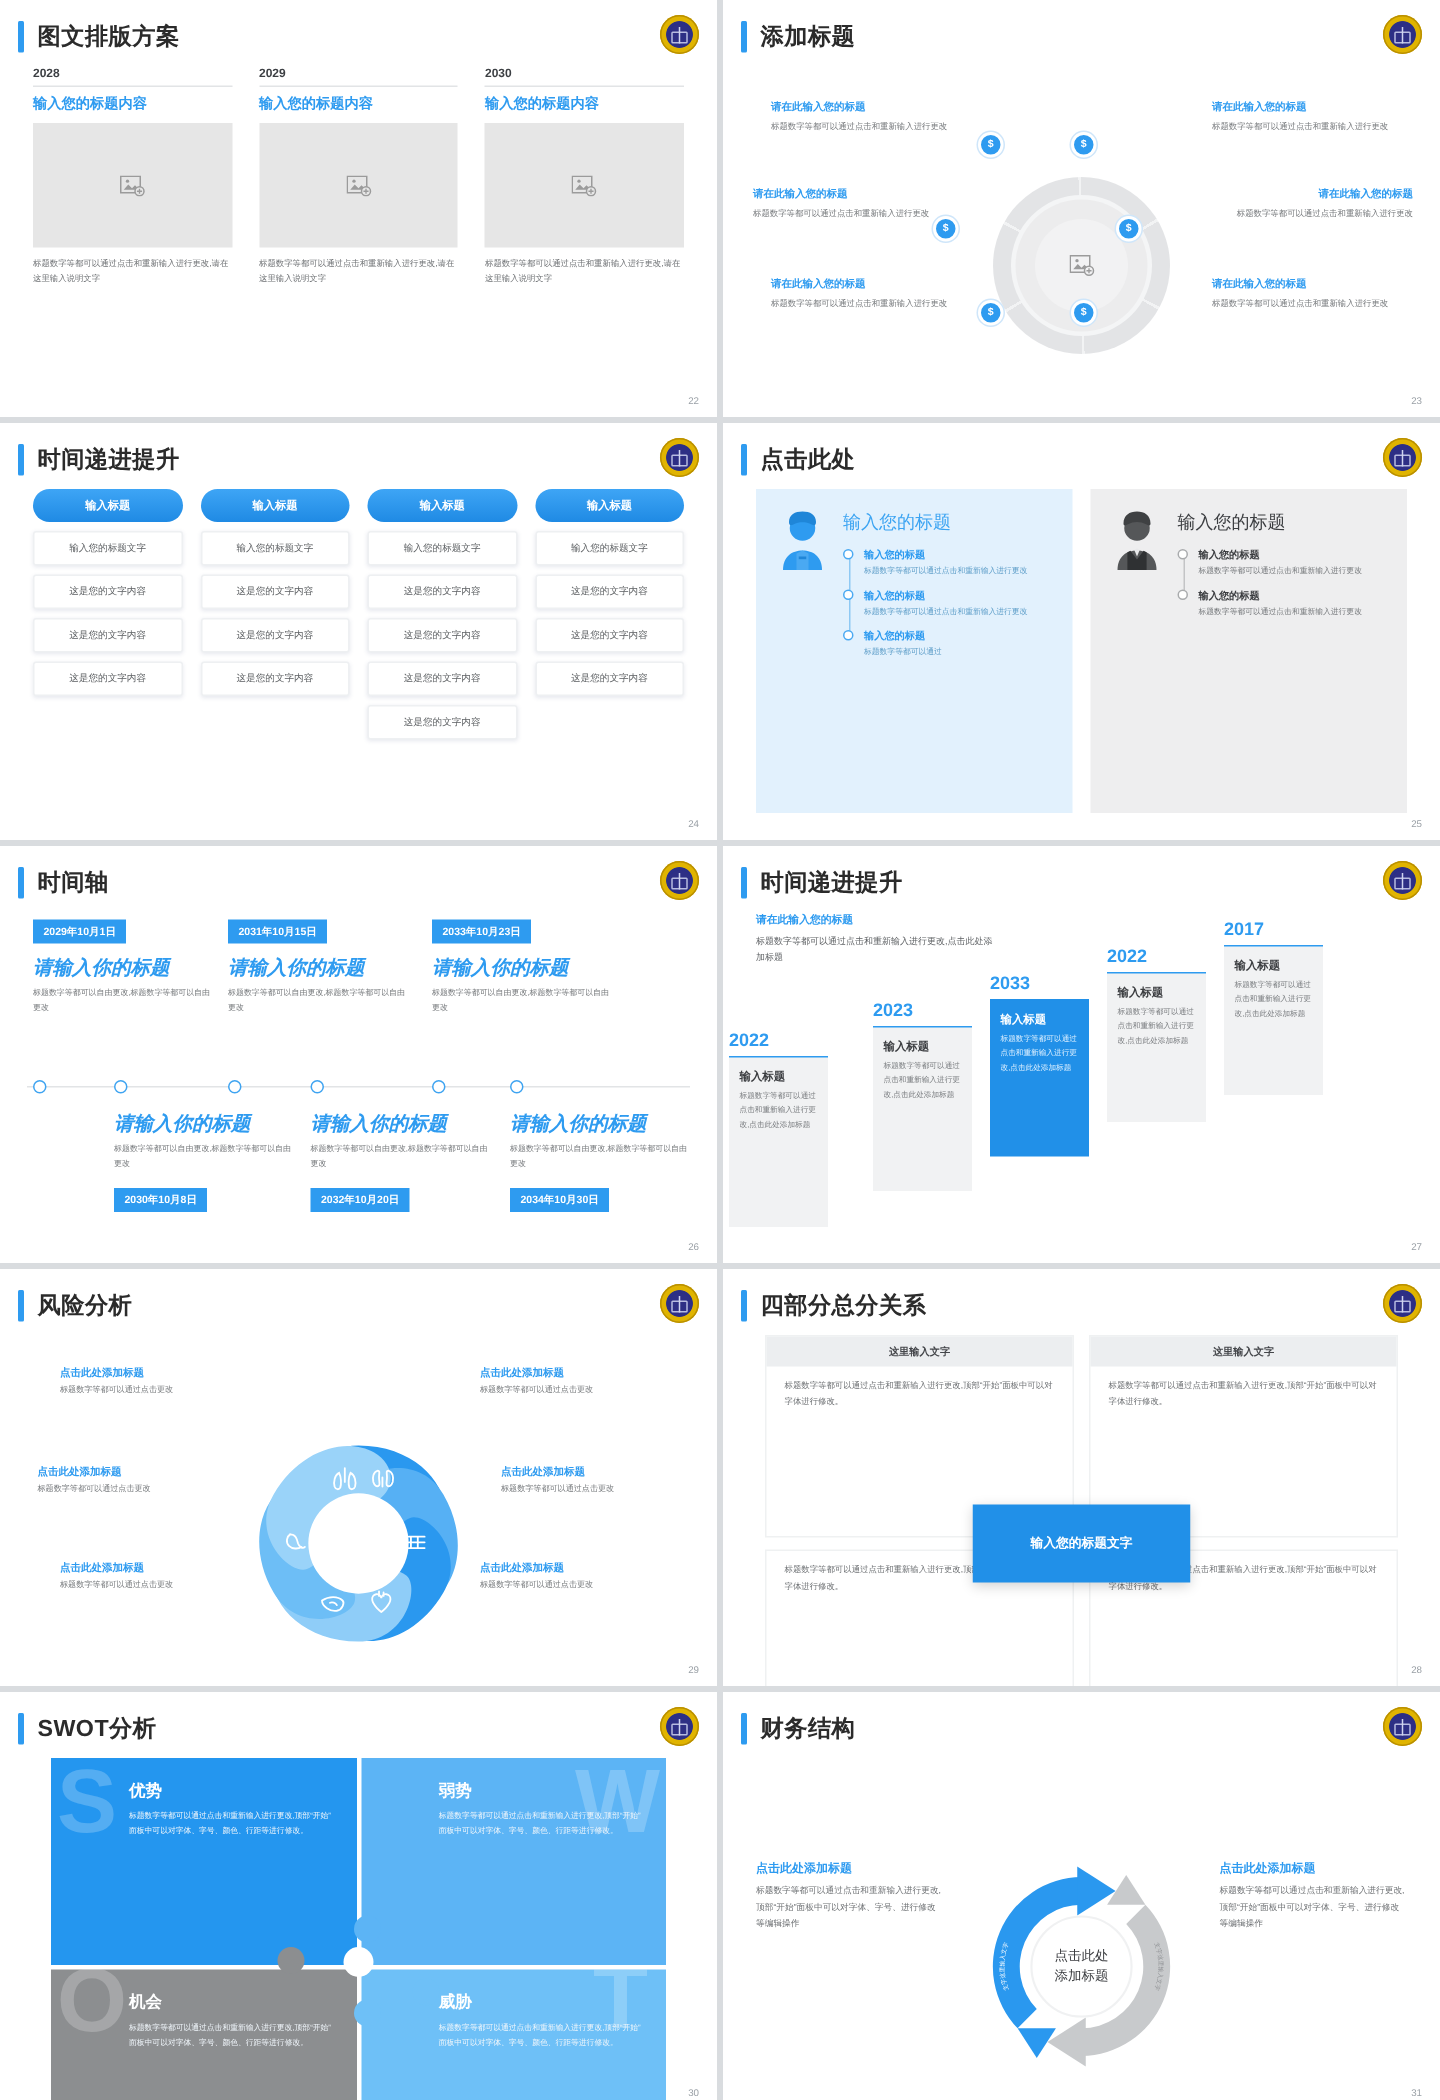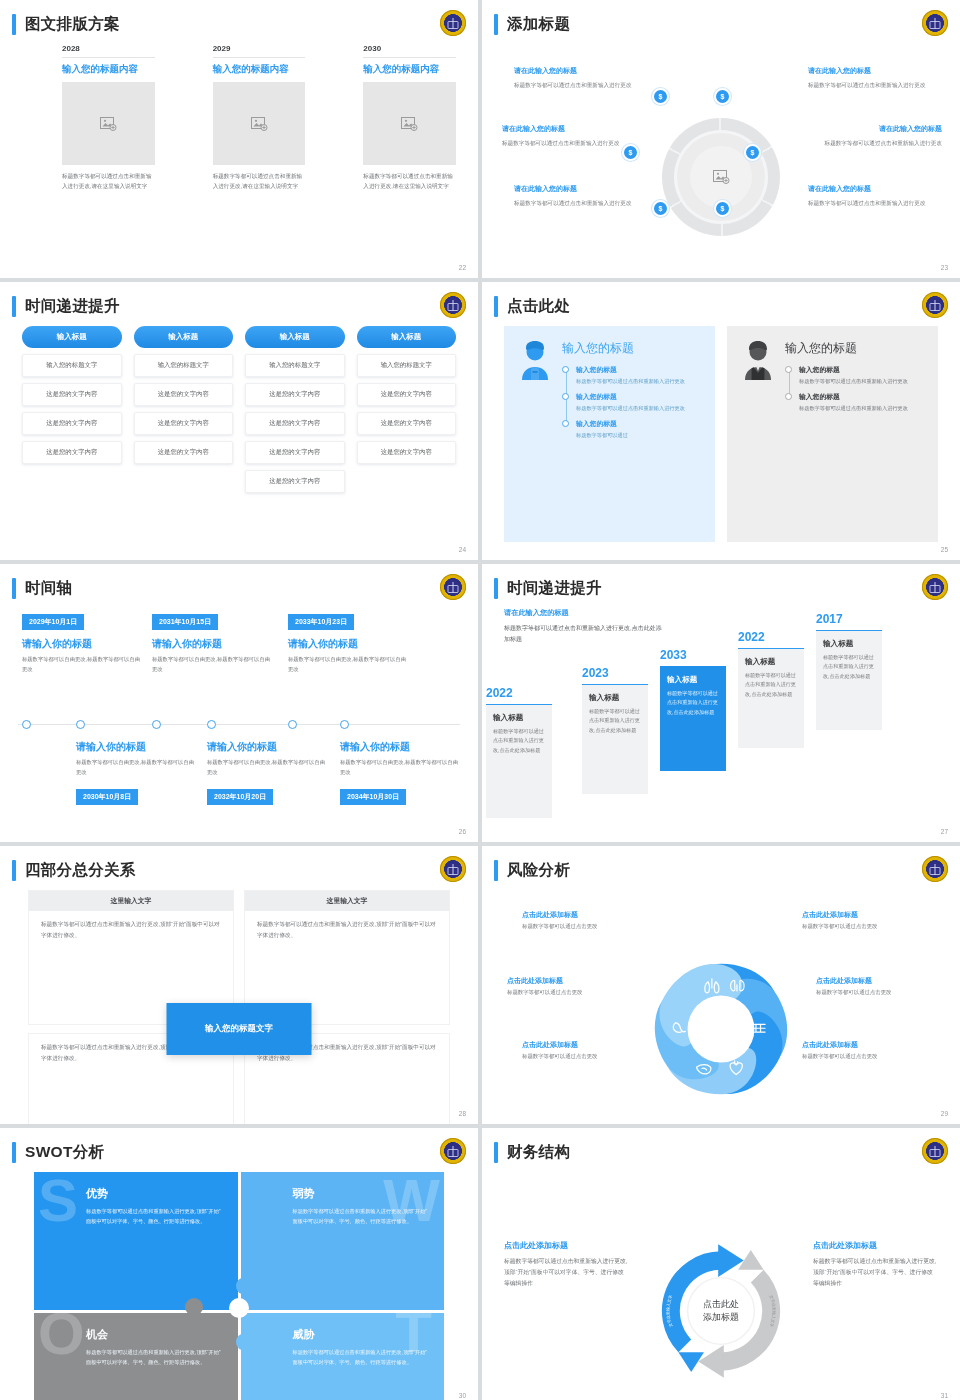--- a/index.html
+++ b/index.html
@@ -48,21 +48,21 @@
   
   .blue { color: #2e9bf0; }
   .ph-img {
     background: #e6e6e6; display: flex; align-items: center; justify-content: center;
   }
   .img-glyph { width: 17px; height: 14px; position: relative; }
   .img-glyph svg { display: block; }
 
   
   .s22-cols { display: flex; gap: 18px; padding: 0 22px; }
-  .s22-col { flex: 1; margin-left: 40px; }
+  .s22-col { flex: 1; }
   .s22-year { font-size: 8px; font-weight: bold; color: #3c3f43; padding-bottom: 4px; }
   .s22-rule { height: 1px; background: #e2e4e6; }
   .s22-sub { font-size: 9.5px; font-weight: bold; color: #2e9bf0; padding: 5px 0 6px; }
   .s22-box { height: 83px; }
   .s22-desc { font-size: 5.6px; line-height: 1.75; color: #6e7174; padding-top: 7px; }
 
   
   .s23 { position: relative; height: 100%; }
   .s23-donut {
     position: absolute; left: 50%; top: 48%; transform: translate(-50%,-50%);
@@ -127,21 +127,21 @@
   .s25-id.b { color: #76797c; }
 
   
   .s26 { position: relative; height: 100%; padding: 0 18px; }
   .s26-axis { position: absolute; left: 18px; right: 18px; top: 116px; height: 1px; background: #e2e4e6; }
   .s26-node { position: absolute; top: 112px; width: 9px; height: 9px; border-radius: 50%;
     background: #fff; border: 1.2px solid #3fa4f1; }
   .s26-blk { position: absolute; width: 118px; }
   .s26-date { display: inline-block; background: #2e9bf0; color: #fff; font-size: 7px;
     font-weight: bold; padding: 3px 7px; }
-  .s26-t { font-size: 10px; font-weight: bold; color: #2e9bf0; margin: 7px 0 4px; }
+  .s26-t { font-size: 13px; font-weight: bold; color: #2e9bf0; margin: 7px 0 4px; font-style: italic; }
   .s26-d { font-size: 5.3px; line-height: 1.85; color: #76797c; }
 
   
   .s27 { position: relative; height: 100%; }
   .s27-intro { position: absolute; left: 22px; top: 0; width: 160px; }
   .s27-intro .t { font-size: 7.2px; font-weight: bold; color: #2e9bf0; margin-bottom: 5px; }
   .s27-intro .d { font-size: 6px; line-height: 1.85; color: #5f6265; }
   .s27-step { position: absolute; width: 66px; }
   .s27-yr { font-size: 12px; font-weight: bold; color: #2e9bf0; margin-bottom: 4px; }
   .s27-card { padding: 8px 7px 10px; border-top: 1.6px solid #2e9bf0; }
@@ -548,50 +548,20 @@
           <div class="s27-cd">标题数字等都可以通过点击和重新输入进行更改,点击此处添加标题</div>
           </div>
       </div>
     </div>
     <div class="pg">27</div>
   </div>
 
   <div class="slide">
     <div class="s-head">
         <div class="accent-bar"></div>
-      <div class="s-title">四部分总分关系</div>
-      </div>
-    <div class="logo">
-        <div class="logo-inner"></div>
-      </div>
-    <div class="body s28">
-      <div class="s28-grid">
-        <div class="s28-cell">
-          <div class="s28-cap">这里输入文字</div>
-          <div class="s28-txt">标题数字等都可以通过点击和重新输入进行更改,顶部“开始”面板中可以对字体进行修改。</div>
-          </div>
-        <div class="s28-cell">
-          <div class="s28-cap">这里输入文字</div>
-          <div class="s28-txt">标题数字等都可以通过点击和重新输入进行更改,顶部“开始”面板中可以对字体进行修改。</div>
-          </div>
-        <div class="s28-cell">
-          <div class="s28-txt">标题数字等都可以通过点击和重新输入进行更改,顶部“开始”面板中可以对字体进行修改。</div>
-          </div>
-        <div class="s28-cell">
-          <div class="s28-txt">标题数字等都可以通过点击和重新输入进行更改,顶部“开始”面板中可以对字体进行修改。</div>
-          </div>
-      </div>
-      <div class="s28-center">输入您的标题文字</div>
-    </div>
-    <div class="pg">28</div>
-  </div>
-
-  <div class="slide">
-    <div class="s-head">
-        <div class="accent-bar"></div>
       <div class="s-title">风险分析</div>
       </div>
     <div class="logo">
         <div class="logo-inner"></div>
       </div>
     <div class="body s29">
       <svg class="s29-fan" viewBox="0 0 200 200">
         <g>
           <g>
             <path d="M100 14 C146 14 176 44 176 72 C176 92 160 104 142 96 C126 89 116 70 100 70 C84 70 70 82 58 72 C46 62 58 14 100 14 Z" fill="#2a98ef"></path>
@@ -657,20 +627,50 @@
       <div class="s29-txt" style="right:24px;top:86px">
         <div class="t">点击此处添加标题</div>
         <div class="d">标题数字等都可以通过点击更改</div>
         </div>
       <div class="s29-txt" style="right:38px;top:150px">
         <div class="t">点击此处添加标题</div>
         <div class="d">标题数字等都可以通过点击更改</div>
         </div>
     </div>
     <div class="pg">29</div>
+  </div>
+
+  <div class="slide">
+    <div class="s-head">
+        <div class="accent-bar"></div>
+      <div class="s-title">四部分总分关系</div>
+      </div>
+    <div class="logo">
+        <div class="logo-inner"></div>
+      </div>
+    <div class="body s28">
+      <div class="s28-grid">
+        <div class="s28-cell">
+          <div class="s28-cap">这里输入文字</div>
+          <div class="s28-txt">标题数字等都可以通过点击和重新输入进行更改,顶部“开始”面板中可以对字体进行修改。</div>
+          </div>
+        <div class="s28-cell">
+          <div class="s28-cap">这里输入文字</div>
+          <div class="s28-txt">标题数字等都可以通过点击和重新输入进行更改,顶部“开始”面板中可以对字体进行修改。</div>
+          </div>
+        <div class="s28-cell">
+          <div class="s28-txt">标题数字等都可以通过点击和重新输入进行更改,顶部“开始”面板中可以对字体进行修改。</div>
+          </div>
+        <div class="s28-cell">
+          <div class="s28-txt">标题数字等都可以通过点击和重新输入进行更改,顶部“开始”面板中可以对字体进行修改。</div>
+          </div>
+      </div>
+      <div class="s28-center">输入您的标题文字</div>
+    </div>
+    <div class="pg">28</div>
   </div>
 
   <div class="slide">
     <div class="s-head">
         <div class="accent-bar"></div>
       <div class="s-title">SWOT分析</div>
       </div>
     <div class="logo">
         <div class="logo-inner"></div>
       </div>

